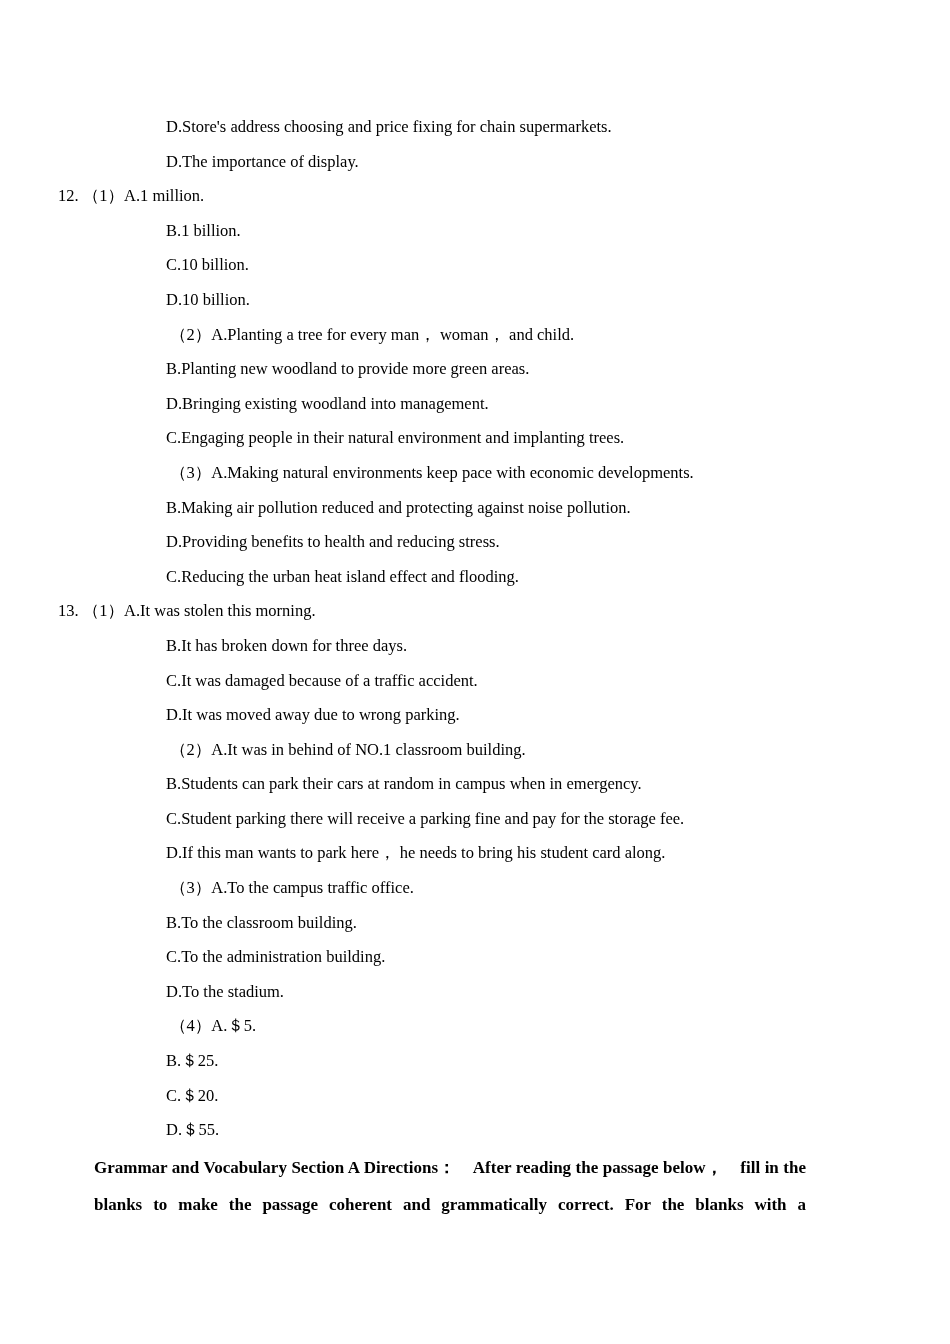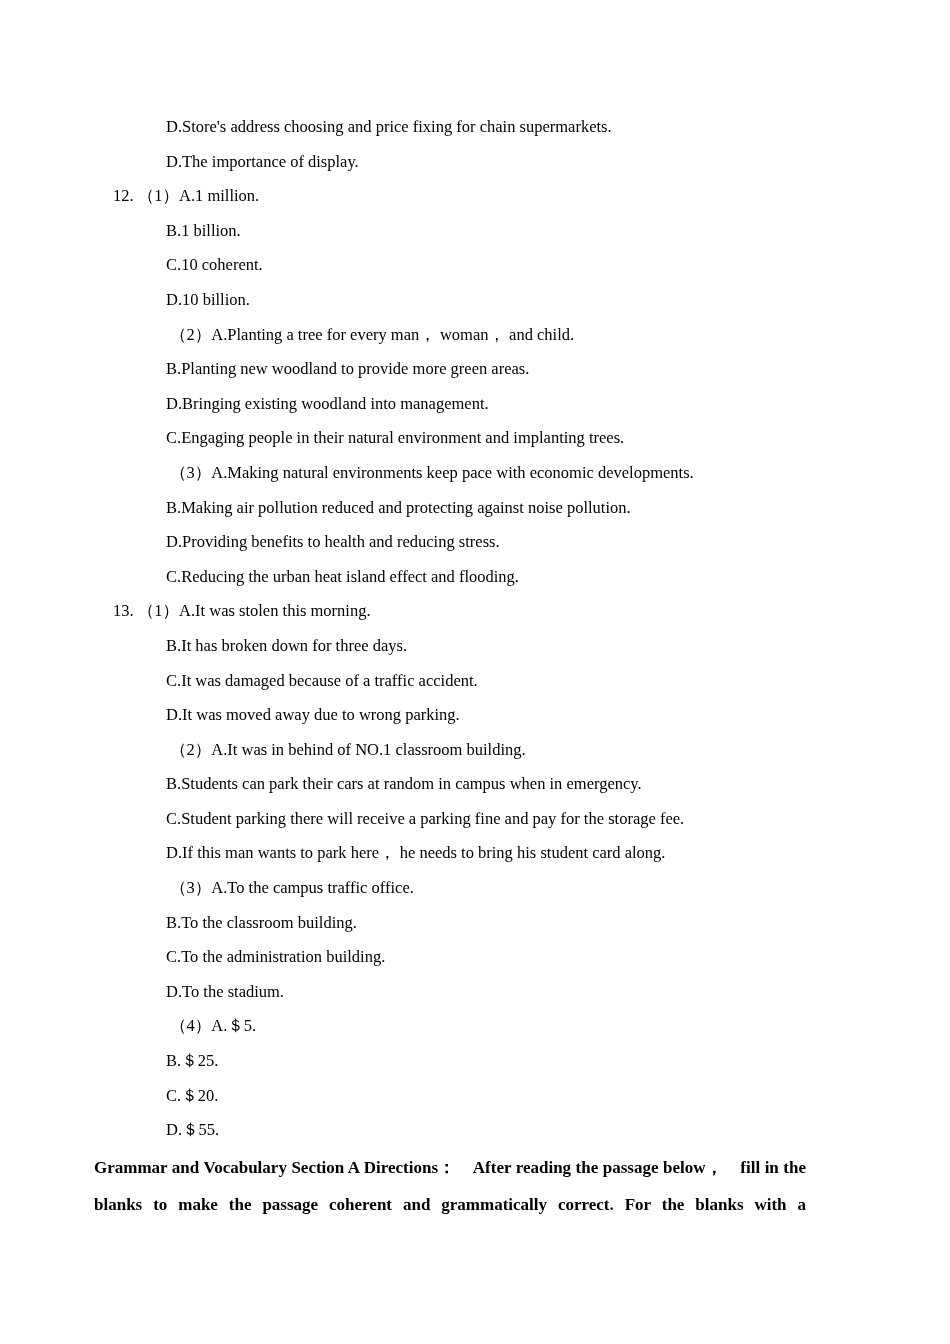--- a/index.html
+++ b/index.html
@@ -15,21 +15,21 @@
     width: 950px;
     height: 1344px;
     padding-top: 110px;
     background: #ffffff;
   }
   .line {
     font-size: 16.5px;
     line-height: 34.6px;
     white-space: nowrap;
   }
-  .line.q   { padding-left: 113px; }
+  .line.q   { padding-left: 58px; }
   .line.opt { padding-left: 166px; }
   .line.sub { padding-left: 170px; }
   .line.para {
     padding-left: 0;
     margin-left: 94px;
     margin-right: 144px;
     font-weight: bold;
     font-size: 17px;
     line-height: 37px;
     white-space: normal;
@@ -40,21 +40,21 @@
 </style>
 </head>
 <body>
 
 <div class="doc">
   <div id="doc-lines">
       <p class="line opt">D.Store's address choosing and price fixing for chain supermarkets.</p>
       <p class="line opt">D.The importance of display.</p>
       <p class="line q">12. （1）A.1 million.</p>
       <p class="line opt">B.1 billion.</p>
-      <p class="line opt">C.10 coherent.</p>
+      <p class="line opt">C.10 billion.</p>
       <p class="line opt">D.10 billion.</p>
       <p class="line sub">（2）A.Planting a tree for every man， woman， and child.</p>
       <p class="line opt">B.Planting new woodland to provide more green areas.</p>
       <p class="line opt">D.Bringing existing woodland into management.</p>
       <p class="line opt">C.Engaging people in their natural environment and implanting trees.</p>
       <p class="line sub">（3）A.Making natural environments keep pace with economic developments.</p>
       <p class="line opt">B.Making air pollution reduced and protecting against noise pollution.</p>
       <p class="line opt">D.Providing benefits to health and reducing stress.</p>
       <p class="line opt">C.Reducing the urban heat island effect and flooding.</p>
       <p class="line q">13. （1）A.It was stolen this morning.</p>

